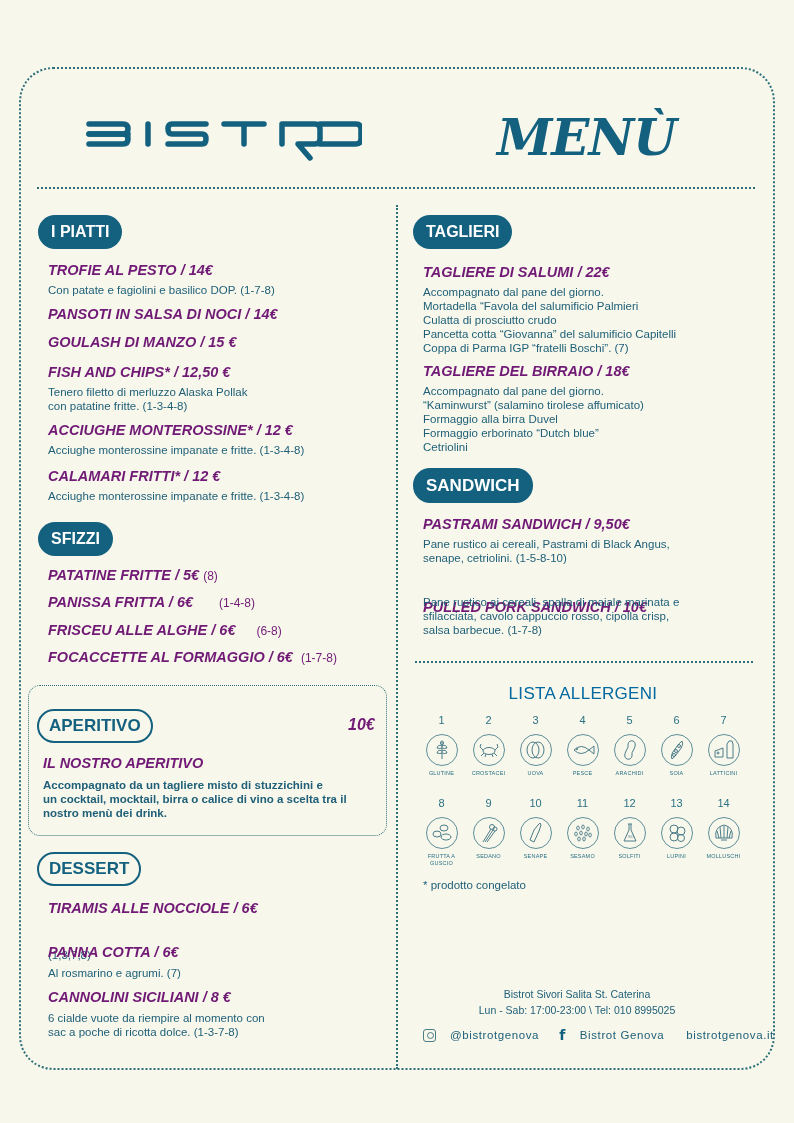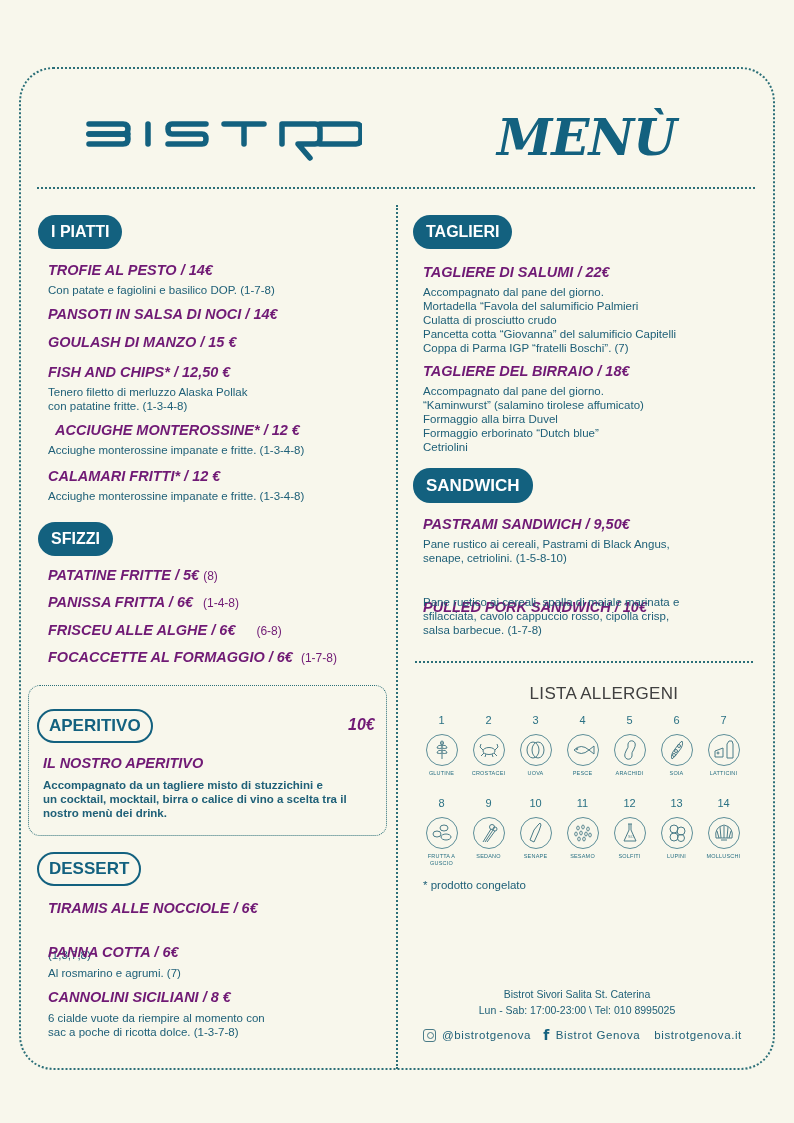--- a/index.html
+++ b/index.html
@@ -46,39 +46,39 @@
   .desc {
     position: absolute; font-size: 11.5px; line-height: 14px; color: #1f6078; white-space: pre-line;
   }
 
   .aperitivo-box {
     position: absolute; left: 28px; top: 685px; width: 359px; height: 151px;
     border: 1.5px dotted #2b6f78; border-radius: 12px;
   }
 
   .allergen-title {
-    position: absolute; left: 436px; top: 684px; width: 336px; text-align: center;
-    font-size: 17px; color: #404040; letter-spacing: 0.3px;
+    position: absolute; left: 415px; top: 684px; width: 336px; text-align: center;
+    font-size: 17px; color: #0369a1; letter-spacing: 0.3px;
   }
   .allergens { position: absolute; left: 418px; width: 330px; display: flex; }
   .allergen { width: 47px; display: flex; flex-direction: column; align-items: center; }
   .allergen .num { font-size: 11px; color: #2a7184; height: 16px; }
   .allergen .circ {
     width: 32px; height: 32px; border: 1.2px solid #5e8f99; border-radius: 50%;
     display: flex; align-items: center; justify-content: center; margin-top: 4px;
   }
   .allergen .lbl {
     font-size: 5.5px; color: #2a7184; margin-top: 4px; text-align: center; line-height: 7px;
     letter-spacing: 0.2px;
   }
   .note { position: absolute; left: 423px; top: 879px; font-size: 11.5px; color: #1f6078; }
 
   .footer { position: absolute; left: 409px; width: 336px; text-align: center; font-size: 10.5px; color: #1f6078; }
   .social {
-    position: absolute; left: 423px; top: 1027px; display: flex; align-items: center; gap: 6px;
+    position: absolute; left: 423px; top: 1027px; display: flex; align-items: center; gap: 14px;
     font-size: 11.5px; color: #1f6078; letter-spacing: 0.6px;
   }
   .social .ig { width: 13px; height: 13px; border: 1.5px solid #4b7c88; border-radius: 3px; position: relative; }
   .social .ig::after { content:""; position:absolute; left:2.5px; top:2.5px; width:5px; height:5px; border:1.2px solid #4b7c88; border-radius:50%; }
   .social .fb { font-weight: bold; font-size: 14px; color: #13617f; margin-left: 6px; font-family: "DejaVu Sans", sans-serif; }
   .social .web { margin-left: 8px; }
 </style>
 </head>
 <body>
 
@@ -101,28 +101,28 @@
 <div class="hr-right"></div>
 
 <div class="pill" style="left:38px; top:215px;">I PIATTI</div>
 <div class="item-title" style="left:48px; top:262px;">TROFIE AL PESTO / 14€</div>
 <div class="desc" style="left:48px; top:283px;">Con patate e fagiolini e basilico DOP. (1-7-8)</div>
 <div class="item-title" style="left:48px; top:306px;">PANSOTI IN SALSA DI NOCI / 14€</div>
 <div class="item-title" style="left:48px; top:334px;">GOULASH DI MANZO / 15 €</div>
 <div class="item-title" style="left:48px; top:364px;">FISH AND CHIPS* / 12,50 €</div>
 <div class="desc" style="left:48px; top:385px;">Tenero filetto di merluzzo Alaska Pollak
 con patatine fritte. (1-3-4-8)</div>
-<div class="item-title" style="left:48px; top:422px;margin-left:7px;">ACCIUGHE MONTEROSSINE* / 12 €</div>
+<div class="item-title" style="left:48px; top:422px;">ACCIUGHE MONTEROSSINE* / 12 €</div>
 <div class="desc" style="left:48px; top:443px;">Acciughe monterossine impanate e fritte. (1-3-4-8)</div>
 <div class="item-title" style="left:48px; top:468px;">CALAMARI FRITTI* / 12 €</div>
 <div class="desc" style="left:48px; top:489px;">Acciughe monterossine impanate e fritte. (1-3-4-8)</div>
 
 <div class="pill" style="left:38px; top:522px;">SFIZZI</div>
 <div class="item-title" style="left:48px; top:567px;"><span>PATATINE FRITTE / 5€</span><span class="al">(8)</span></div>
-<div class="item-title" style="left:48px; top:594px;"><span>PANISSA FRITTA / 6€</span><span class="al" style="margin-left:10px">(1-4-8)</span></div>
+<div class="item-title" style="left:48px; top:594px;"><span>PANISSA FRITTA / 6€</span><span class="al" style="margin-left:26px">(1-4-8)</span></div>
 <div class="item-title" style="left:48px; top:622px;"><span>FRISCEU ALLE ALGHE / 6€</span><span class="al" style="margin-left:21px">(6-8)</span></div>
 <div class="item-title" style="left:48px; top:649px;"><span>FOCACCETTE AL FORMAGGIO / 6€</span><span class="al" style="margin-left:8px">(1-7-8)</span></div>
 
 <div class="aperitivo-box"></div>
 <div class="pill outline" style="left:37px; top:709px;">APERITIVO</div>
 <div class="item-title" style="left:348px; top:716px; font-size:16px;">10€</div>
 <div class="item-title" style="left:43px; top:755px;">IL NOSTRO APERITIVO</div>
 <div class="desc" style="left:43px; top:778px;font-weight:bold;">Accompagnato da un tagliere misto di stuzzichini e
 un cocktail, mocktail, birra o calice di vino a scelta tra il
 nostro menù dei drink.</div>

